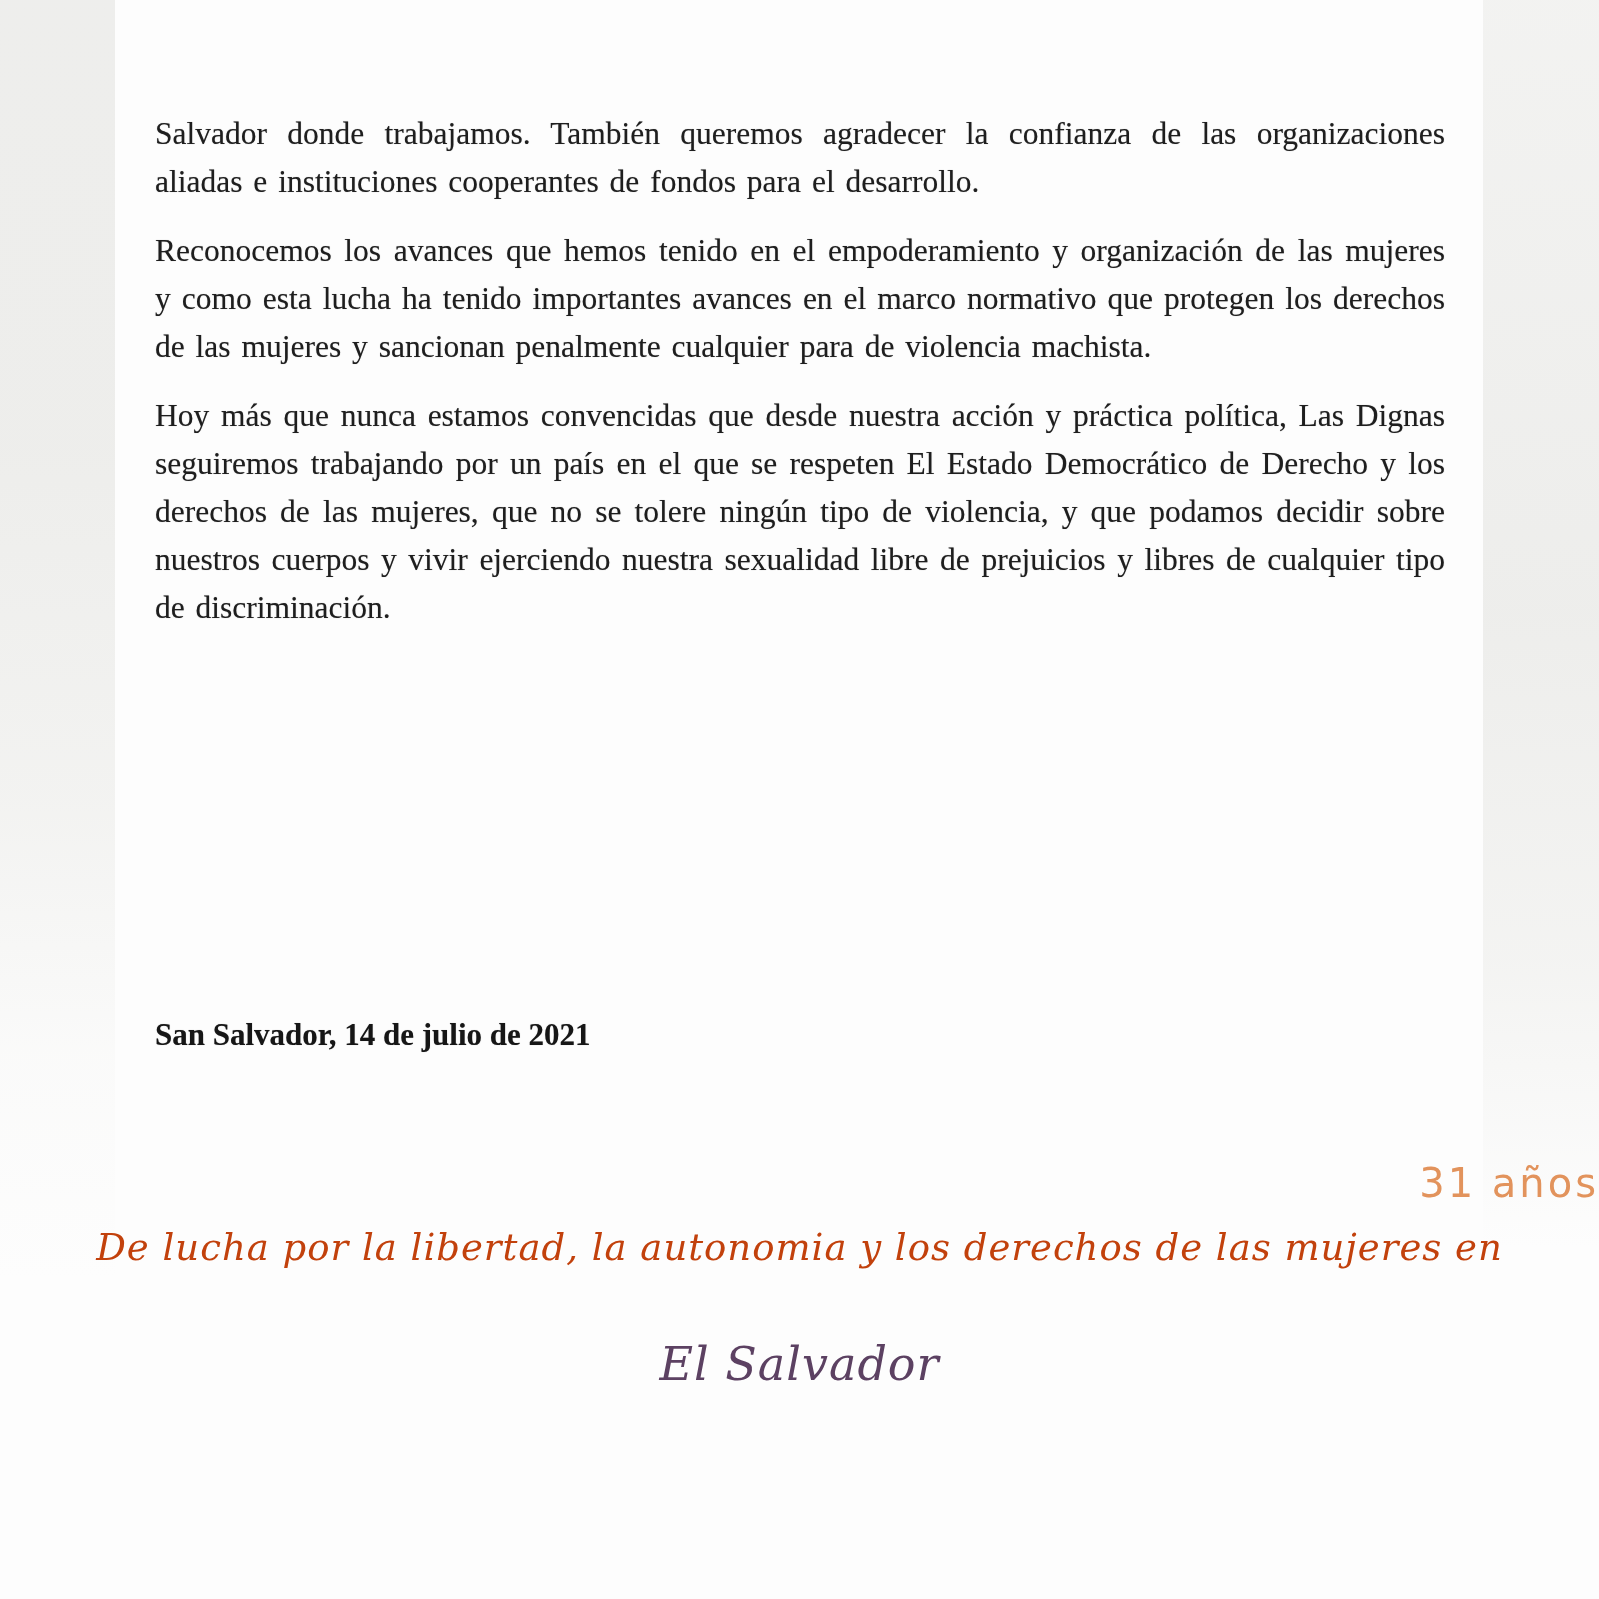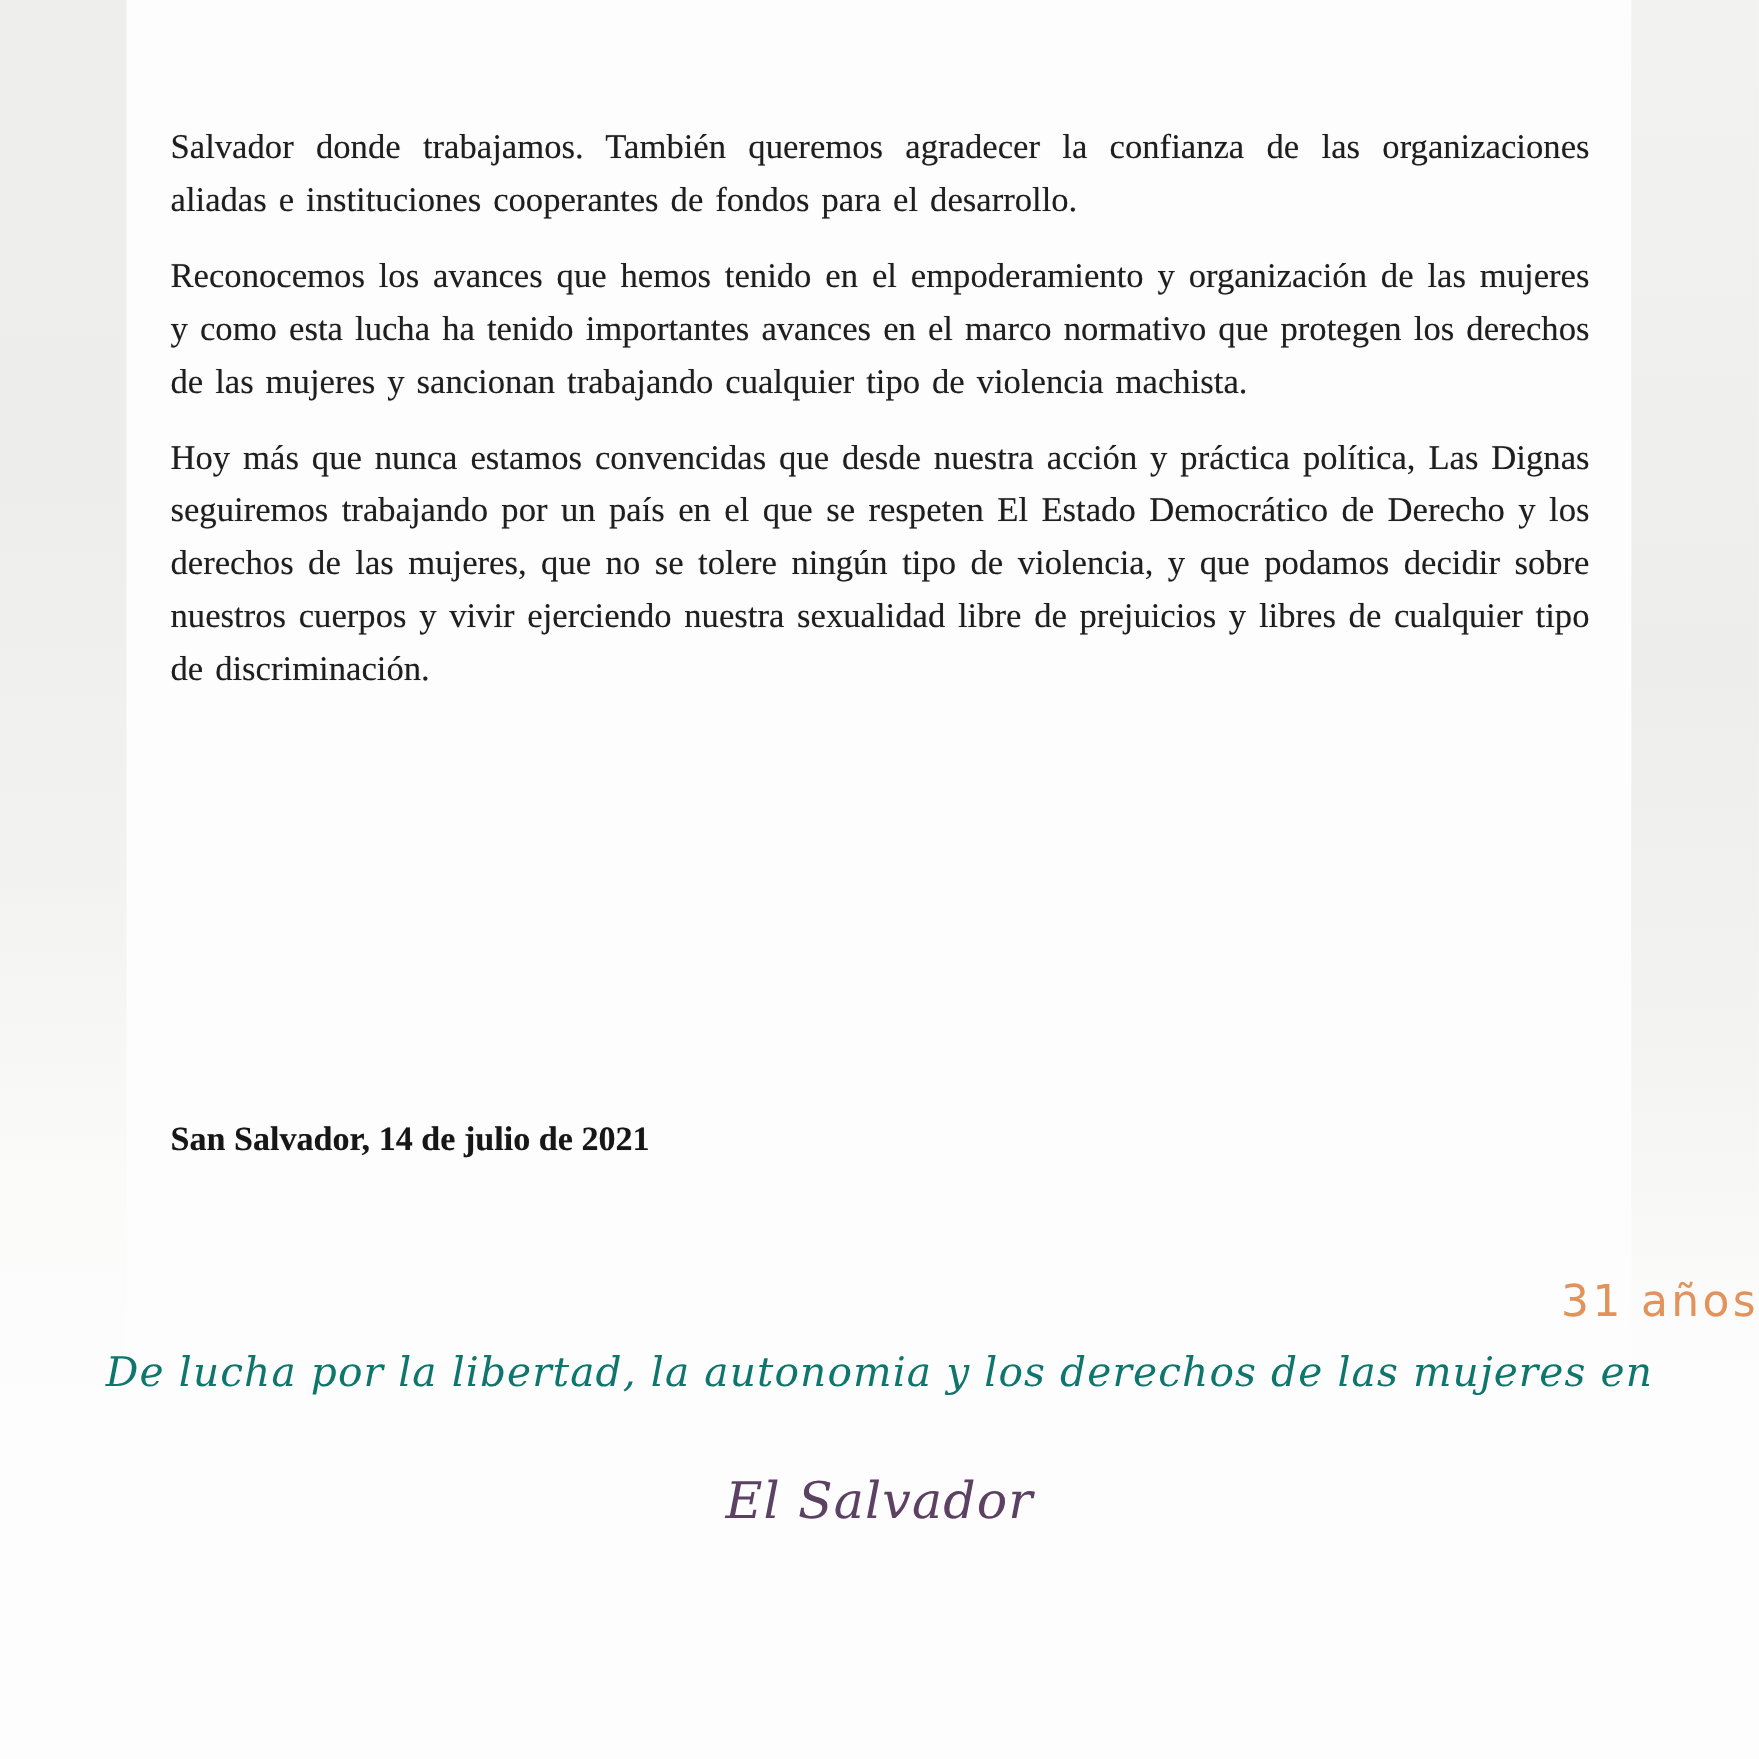--- a/index.html
+++ b/index.html
@@ -104,25 +104,25 @@
 </head>
 <body>
 
 <div class="canvas">
 
   <div class="edge-band left"></div>
   <div class="edge-band right"></div>
 
   <div class="text-block">
     <p class="body">Salvador donde trabajamos. También queremos agradecer la confianza de las organizaciones aliadas e instituciones cooperantes de fondos para el desarrollo.</p>
-    <p class="body">Reconocemos los avances que hemos tenido en el empoderamiento y organización de las mujeres y como esta lucha ha tenido importantes avances en el marco normativo que protegen los derechos de las mujeres y sancionan trabajando cualquier tipo de violencia machista.</p>
+    <p class="body">Reconocemos los avances que hemos tenido en el empoderamiento y organización de las mujeres y como esta lucha ha tenido importantes avances en el marco normativo que protegen los derechos de las mujeres y sancionan penalmente cualquier para de violencia machista.</p>
     <p class="body">Hoy más que nunca estamos convencidas que desde nuestra acción y práctica política, Las Dignas seguiremos trabajando por un país en el que se respeten El Estado Democrático de Derecho y los derechos de las mujeres, que no se tolere ningún tipo de violencia, y que podamos decidir sobre nuestros cuerpos y vivir ejerciendo nuestra sexualidad libre de prejuicios y libres de cualquier tipo de discriminación.</p>
   </div>
 
   <div class="dateline">San Salvador, 14 de julio de 2021</div>
 
   <div class="anniversary" style="color: rgb(226, 147, 92);">31 años</div>
 
-  <div class="slogan-line first" style="color: #0f766e;">De lucha por la libertad, la autonomia y los derechos de las mujeres en</div>
+  <div class="slogan-line first" style="color: #c2410c;">De lucha por la libertad, la autonomia y los derechos de las mujeres en</div>
 
   <div class="slogan-line second" style="color: rgb(92, 65, 98);">El Salvador</div>
 
 </div>
 
 </body></html>

